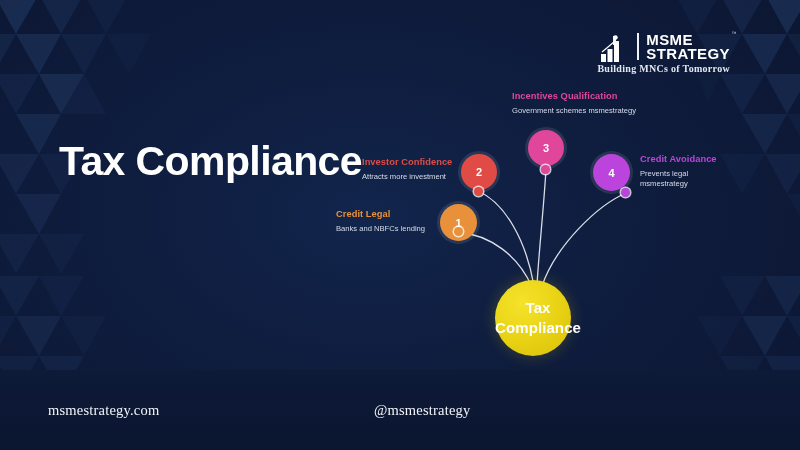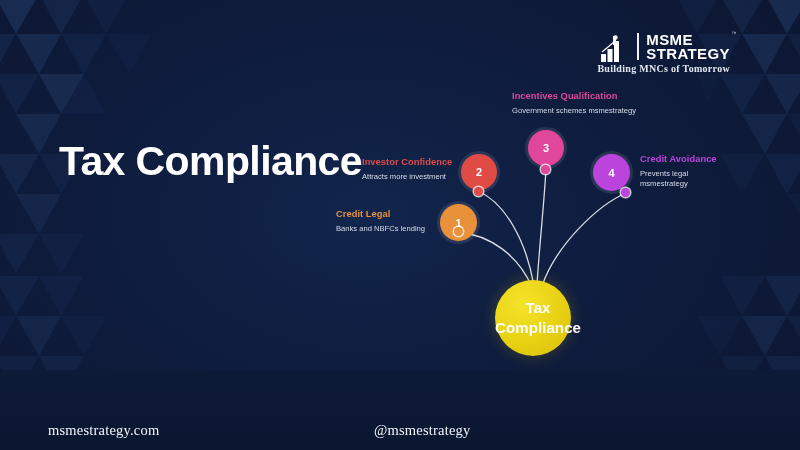--- a/index.html
+++ b/index.html
@@ -88,21 +88,21 @@
 
   
   #footer {
     position:absolute; left:0; bottom:0; width:800px; height:80px;
     background:linear-gradient(180deg,#0d1a38 0%,#0b1630 100%);
     display:flex; align-items:center;
   }
   .foot-item {
     font-family:"Liberation Serif", serif;
     font-size:14.5px; color:#f2f5fa; letter-spacing:0.2px;
-    position:absolute; top:50%; transform:translateY(-50%);margin-top:20px;
+    position:absolute; top:50%; transform:translateY(-50%);
   }
   #foot-site { left:48px; }
   #foot-handle { left:374px; }
   #foot-tag { right:52px; }
 </style>
 </head>
 <body>
 
 <div id="stage">
 

